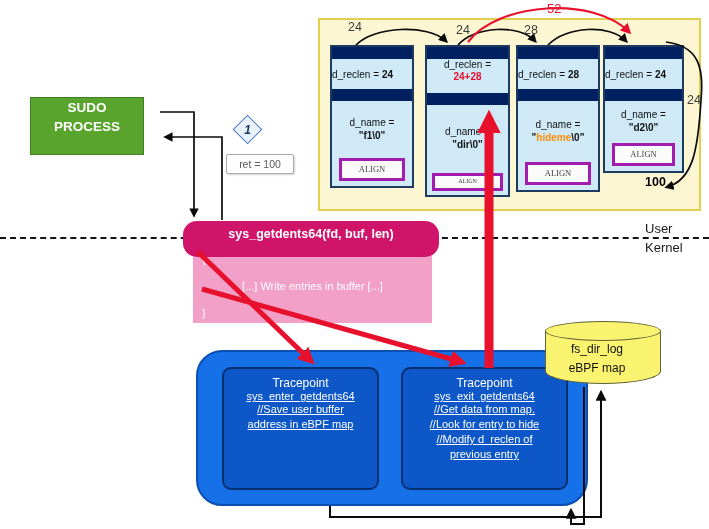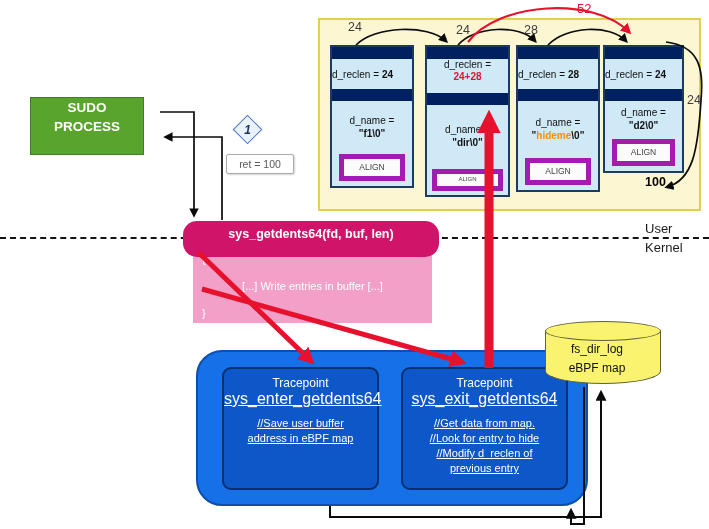--- a/index.html
+++ b/index.html
@@ -8,36 +8,36 @@
   .lbl{position:absolute;font-size:12.5px;color:#3c3c3c;z-index:11;white-space:nowrap;}
   .lbl.red{color:#e8112d;font-size:13px;}
   .lbl.bold{color:#000;font-weight:bold;}
   .boundary-lbl{position:absolute;font-size:13px;color:#1a1a1a;z-index:2;white-space:nowrap;}
   .panel{position:absolute;left:318px;top:18px;width:383px;height:193px;background:#fdf6d2;border:2px solid #e3cf4e;z-index:2;box-sizing:border-box;}
   .entry{position:absolute;background:#cfe9f7;border:2px solid #1d3a60;display:flex;flex-direction:column;z-index:3;font-size:10px;color:#111;box-sizing:border-box;}
   .navy{height:12px;background:#002060;flex:0 0 auto;}
   .reclen{flex:0 0 30px;display:flex;align-items:center;gap:3px;white-space:nowrap;}
   .reclen.col{flex-direction:column;flex:0 0 34px;gap:1px;}
   .namef{flex:1 1 auto;display:flex;flex-direction:column;align-items:center;justify-content:center;gap:2px;white-space:nowrap;}
-  .alignbox{flex:0 0 17px;margin:2px 7px 5px;background:#fbfbfb;border:5px solid #a21caf;text-align:center;font-size:8.5px;color:#444;line-height:16px;}
+  .alignbox{flex:0 0 17px;margin:2px 7px 5px;background:#fbfbfb;border:3px solid #a21caf;text-align:center;font-size:8.5px;color:#444;line-height:16px;font-family:Liberation Serif, serif;}
   .alignbox.small{flex:0 0 12px;font-size:6px;line-height:11px;margin:2px 5px 4px;}
   .redtxt{color:#e8112d;}
   .orangetxt{color:#ff8c00;}
   .proc{position:absolute;left:30px;top:97px;width:114px;height:58px;background:#58a42d;border:1px solid #417d22;color:#fff;font-weight:bold;font-size:13.5px;display:flex;flex-direction:column;align-items:center;line-height:19px;z-index:2;box-sizing:border-box;}
   .diamond{position:absolute;left:237px;top:119px;width:21px;height:21px;background:#e9f1fb;border:1.5px solid #4472c4;transform:rotate(45deg);z-index:12;box-sizing:border-box;}
   .diamond-num{position:absolute;left:237px;top:120px;width:21px;height:21px;text-align:center;font-size:12px;font-weight:bold;font-style:italic;color:#17365d;z-index:13;line-height:21px;}
   .retbox{position:absolute;left:226px;top:154px;width:68px;height:20px;background:#fff;border:1px solid #ababab;border-radius:2px;font-size:10.5px;color:#595959;text-align:center;line-height:19px;z-index:12;box-shadow:1px 1px 2px rgba(0,0,0,.18);box-sizing:border-box;}
   .pill{position:absolute;left:183px;top:221px;width:256px;height:36px;background:#d0146a;border-radius:14px;color:#fff;font-weight:bold;font-size:12.5px;text-align:center;line-height:27px;z-index:3;}
   .codebox{position:absolute;left:193px;top:249px;width:239px;height:74px;background:#f2a0c8;color:#fff;font-size:11px;z-index:2;display:flex;flex-direction:column;justify-content:space-between;padding:4px 0;box-sizing:border-box;}
   .codebox .brace{padding-left:9px;}
   .codebox .mid{text-align:center;}
   .container{position:absolute;left:196px;top:350px;width:392px;height:156px;background:#1670e8;border:2px solid #0c4fb2;border-radius:26px;z-index:2;box-sizing:border-box;}
   .tp{position:absolute;background:#0d57c9;border:2px solid #082f6e;border-radius:9px;color:#fff;text-align:center;z-index:3;padding-top:7px;box-sizing:border-box;}
   .tp-title{font-size:12px;}
-  .tp-name{font-size:16px;text-decoration:underline;margin-bottom:8px;}
+  .tp-name{font-size:11px;text-decoration:underline;}
   .tp-lines{font-size:11px;line-height:15px;text-decoration:underline;}
   .cyl-body{position:absolute;left:545px;top:331px;width:116px;height:53px;background:#f9f370;border:1.5px solid #61613a;border-top:none;border-radius:0 0 58px 58px/0 0 13px 13px;z-index:4;box-sizing:border-box;}
   .cyl-top{position:absolute;left:545px;top:321px;width:116px;height:20px;background:#f9f370;border:1.5px solid #61613a;border-radius:50%;z-index:5;box-sizing:border-box;}
   .cyl-text{position:absolute;left:545px;top:340px;width:104px;text-align:center;font-size:12px;color:#111;z-index:6;line-height:19px;}
   .overlay{position:absolute;left:0;top:0;z-index:10;pointer-events:none;}
   .ln{fill:none;stroke:#0b0b0b;stroke-width:1.7;}
   .ln2{fill:none;stroke:#0b0b0b;stroke-width:2;}
   .red5{fill:none;stroke:#e8112d;stroke-width:5;}
   .red9{fill:none;stroke:#e8112d;stroke-width:9;}
   .red2{fill:none;stroke:#e8112d;stroke-width:2.2;}
@@ -105,21 +105,21 @@
     <div class="namef">
       <span>d_name =</span>
       <b>"d2\0"</b>
     </div>
     <div class="alignbox">ALIGN</div>
   </div>
 
   <div class="lbl" style="left:348px;top:20px;">24</div>
   <div class="lbl" style="left:456px;top:23px;">24</div>
   <div class="lbl" style="left:524px;top:23px;">28</div>
-  <div class="lbl red" style="left:547px;top:1px;margin-left:30px;">52</div>
+  <div class="lbl red" style="left:547px;top:1px;">52</div>
   <div class="lbl" style="left:687px;top:93px;">24</div>
   <div class="lbl bold" style="left:645px;top:175px;">100</div>
 
   <div class="proc">
     <span>SUDO</span>
     <span>PROCESS</span>
   </div>
 
   <div class="diamond"></div>
   <div class="diamond-num">1</div>

